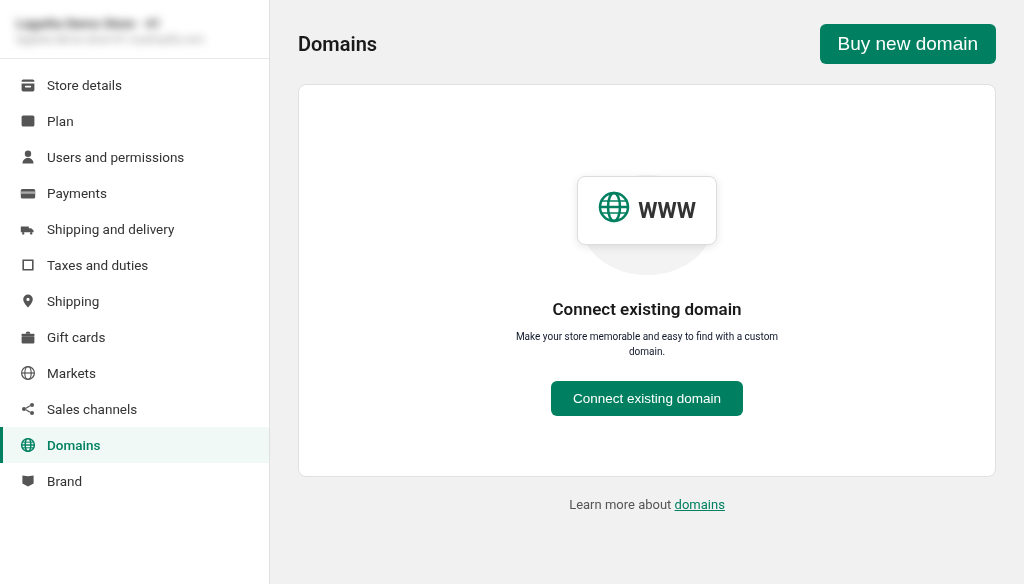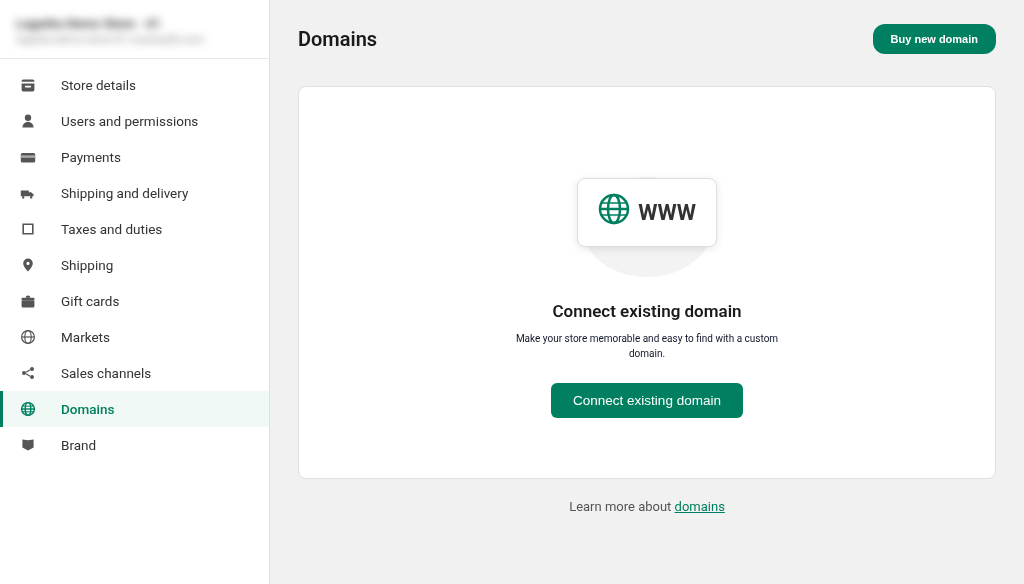--- a/index.html
+++ b/index.html
@@ -53,21 +53,21 @@
 
     .nav-item {
       display: flex;
       align-items: center;
       padding: 9px 16px;
       cursor: pointer;
       font-size: 13.5px;
       color: #333;
       border-left: 3px solid transparent;
       transition: background 0.1s;
-      gap: 24px;
+      gap: 10px;
       text-align: right;
     }
 
     .nav-item.active {
       border-left: 3px solid #008060;
       color: #008060;
       background: #f0f9f5;
       font-weight: 500;
     }
 
@@ -111,38 +111,37 @@
       font-size: 20px;
       font-weight: 600;
       color: #1a1a1a;
     }
 
     .btn-primary {
       background: #008060;
       color: #fff;
       border: none;
       padding: 9px 18px;
-      border-radius: 12px;
-      font-size: 11px;
-      font-weight: 700;
+      border-radius: 6px;
+      font-size: 19px;
+      font-weight: 400;
       cursor: pointer;
       transition: background 0.15s;
     }
 
     .card {
       background: #fff;
       border-radius: 8px;
       border: 1px solid #e0e0e0;
       padding: 60px 20px;
       display: flex;
       flex-direction: column;
       align-items: center;
       justify-content: center;
       min-height: 380px;
-      margin-top: 12px;
     }
 
     .domain-illustration {
       position: relative;
       width: 160px;
       height: 130px;
       margin-bottom: 24px;
       display: flex;
       align-items: center;
       justify-content: center;
@@ -244,20 +243,29 @@
 
     <li class="nav-item">
       <span class="nav-icon">
         <svg viewBox="0 0 20 20" fill="currentColor">
             <path d="M2 5a2 2 0 012-2h12a2 2 0 012 2v1H2V5zm0 3h16v8a2 2 0 01-2 2H4a2 2 0 01-2-2V8zm5 3a1 1 0 000 2h6a1 1 0 000-2H7z"></path>
           </svg>
       </span>
       <span>Store details</span>
     </li>
 
+    <li class="nav-item">
+      <span class="nav-icon">
+        <svg viewBox="0 0 20 20" fill="currentColor">
+            <rect x="2" y="3" width="16" height="14" rx="2"></rect>
+            <path fill="white" d="M5 8h10M5 12h6"></path>
+          </svg>
+      </span>
+      <span>Plan</span>
+    </li>
 
     <li class="nav-item">
       <span class="nav-icon">
         <svg viewBox="0 0 20 20" fill="currentColor">
             <path d="M10 10a4 4 0 100-8 4 4 0 000 8zm-7 8a7 7 0 0114 0H3z"></path>
           </svg>
       </span>
       <span>Users and permissions</span>
     </li>
 

